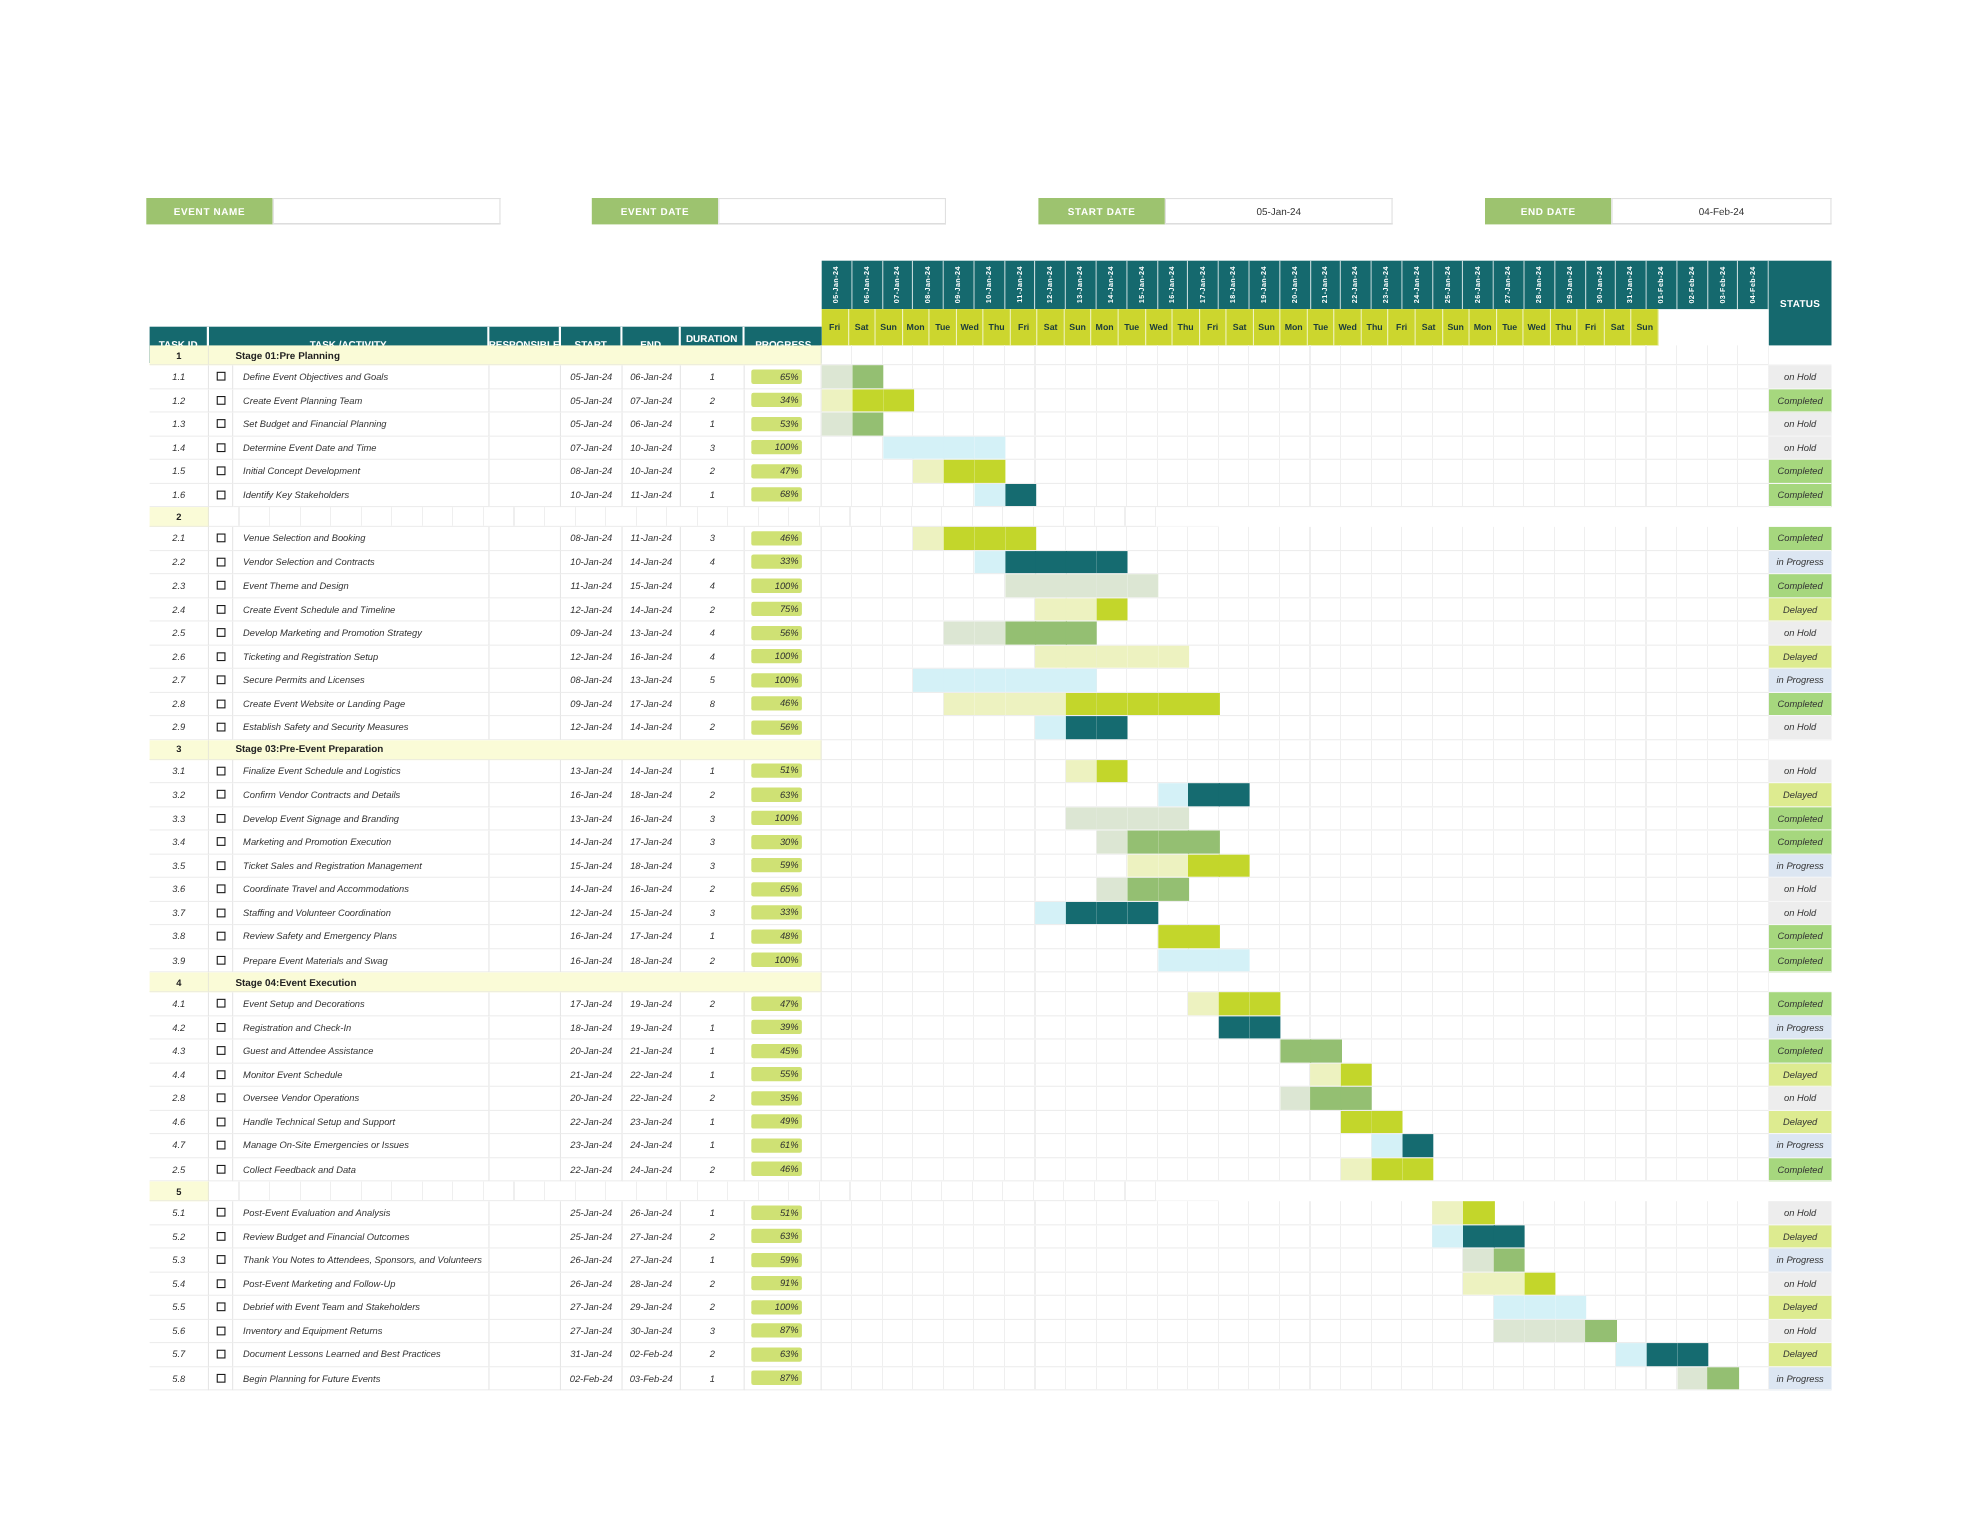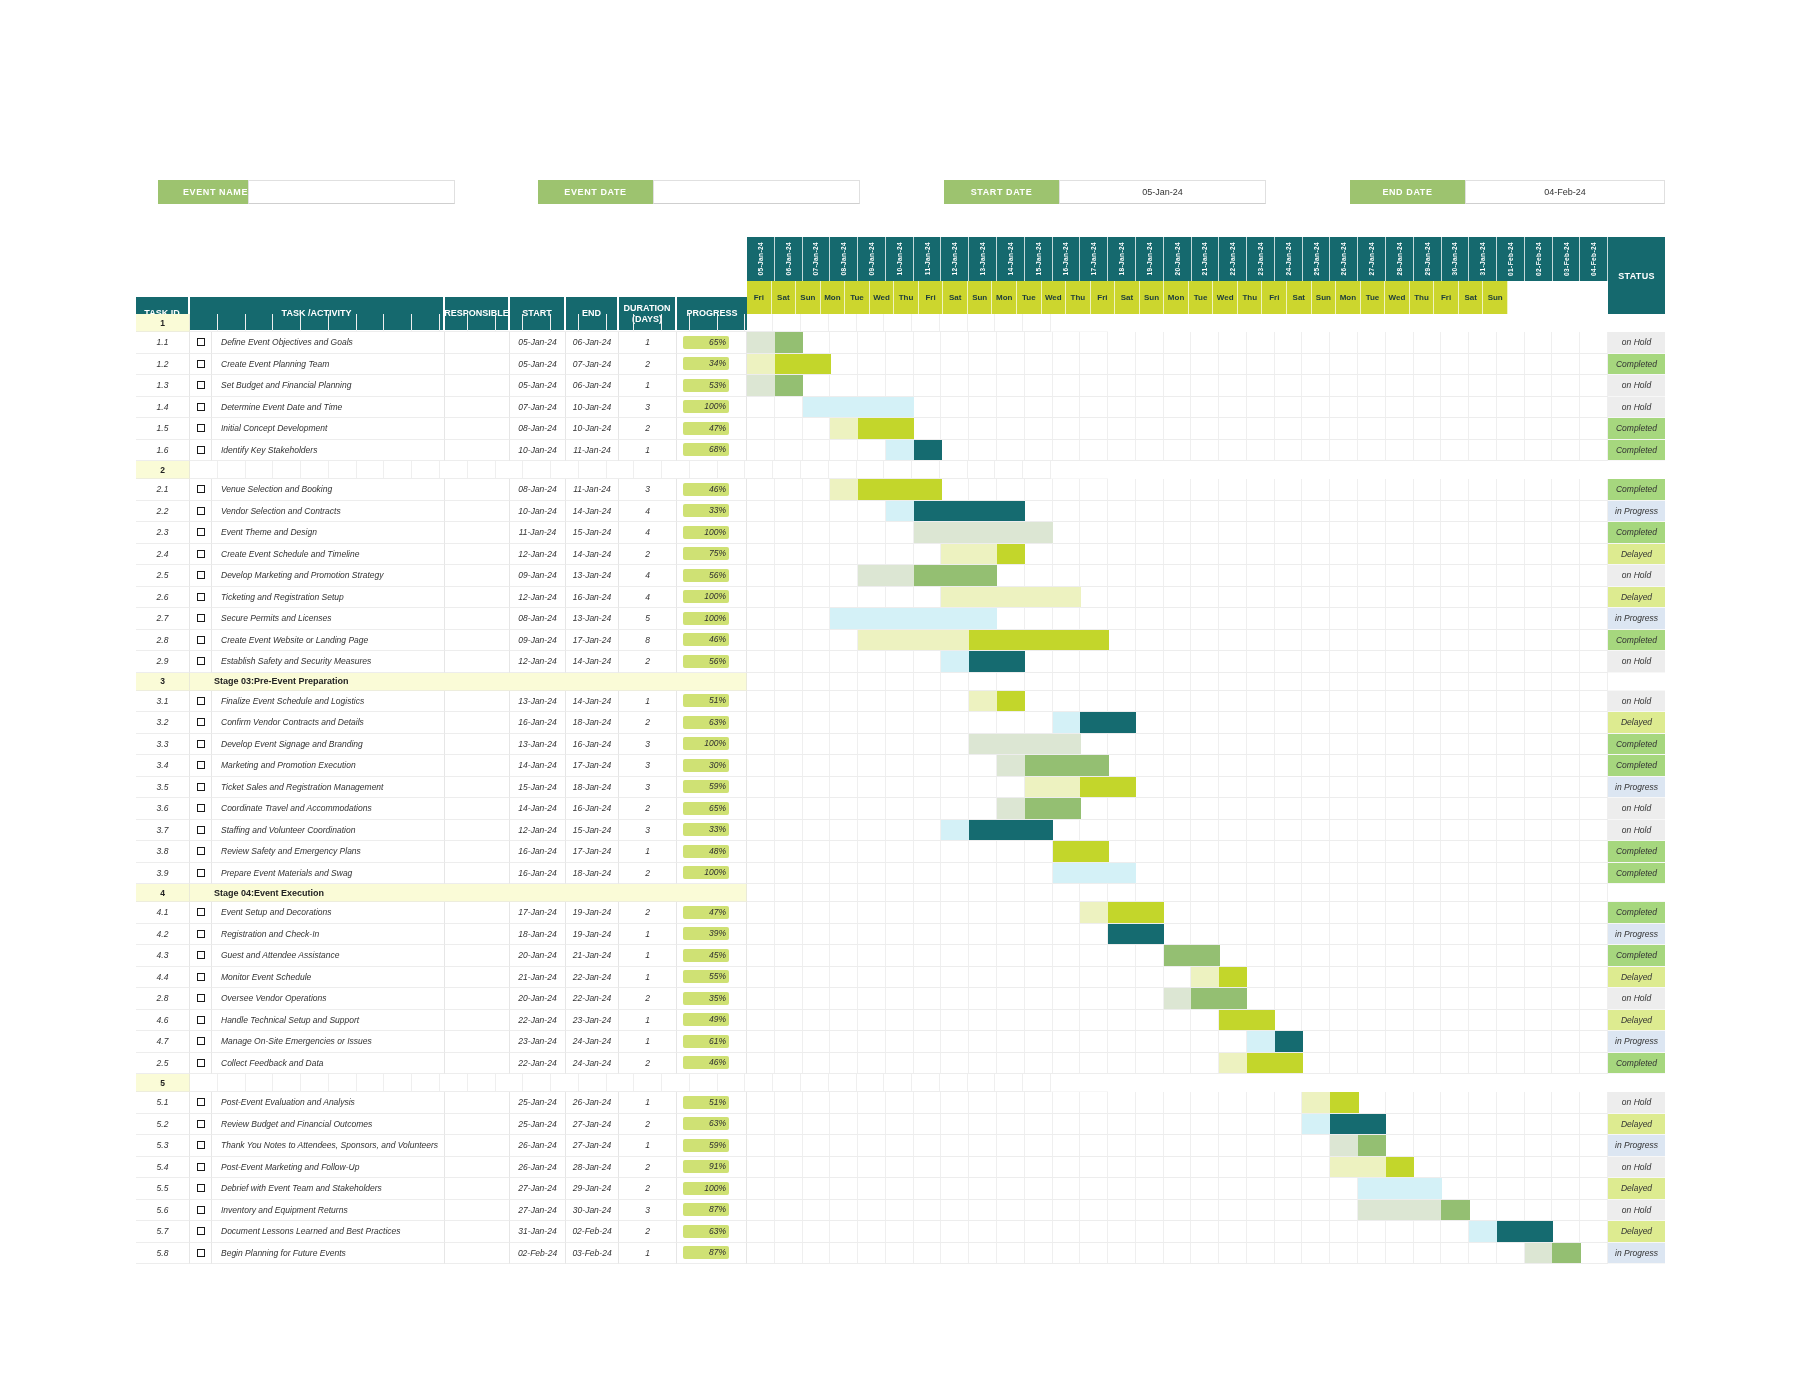--- a/index.html
+++ b/index.html
@@ -68,21 +68,21 @@
           border-right:1px solid #e9e9d8; border-bottom:1px solid #ededdd; }
   .s-name { width:557px; background:#fafbd7; font-weight:bold; font-size:9px; color:#222;
             display:flex; align-items:center; padding-left:24px;
             border-right:1px solid #e9e9d8; border-bottom:1px solid #ededdd; }
 </style>
 </head>
 <body>
 
 <div class="page">
 
-  <div class="flabel" style="left:133px;margin-left:25px;">EVENT NAME</div>
+  <div class="flabel" style="left:133px;">EVENT NAME</div>
   <div class="finput" style="left:248px; width:207px;"></div>
   <div class="flabel" style="left:538px;">EVENT DATE</div>
   <div class="finput" style="left:653px; width:207px;"></div>
   <div class="flabel" style="left:944px;">START DATE</div>
   <div class="finput" style="left:1059px; width:207px;">05-Jan-24</div>
   <div class="flabel" style="left:1350px;">END DATE</div>
   <div class="finput" style="left:1465px; width:200px;">04-Feb-24</div>
 
   <div class="table">
     <div class="date-row" id="dateRow">
@@ -222,20 +222,21 @@
       <div class="lh-cell" style="width:53px;">END</div>
       <div class="lh-cell" style="width:58px;">DURATION (DAYS)</div>
       <div class="lh-cell" style="width:70px; border-right:none;">PROGRESS</div>
     </div>
 
     <div class="status-h">STATUS</div>
 
     <div class="rows" id="rows">
         <div class="srow">
           <div class="s-id">1</div>
+          <div class="s-name">Stage 01:Pre Planning</div>
           <div class="gantt" style="height: 18px;"></div>
           <div class="cell c-stat"></div>
         </div>
         <div class="trow">
           <div class="cell c-id">1.1</div>
           <div class="cell c-chk">
             <div class="chkbox"></div>
           </div>
           <div class="cell c-name">Define Event Objectives and Goals</div>
           <div class="cell c-resp"></div>

